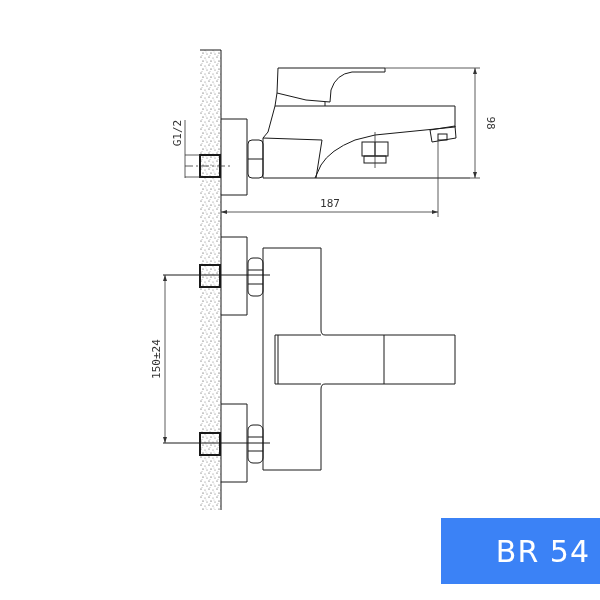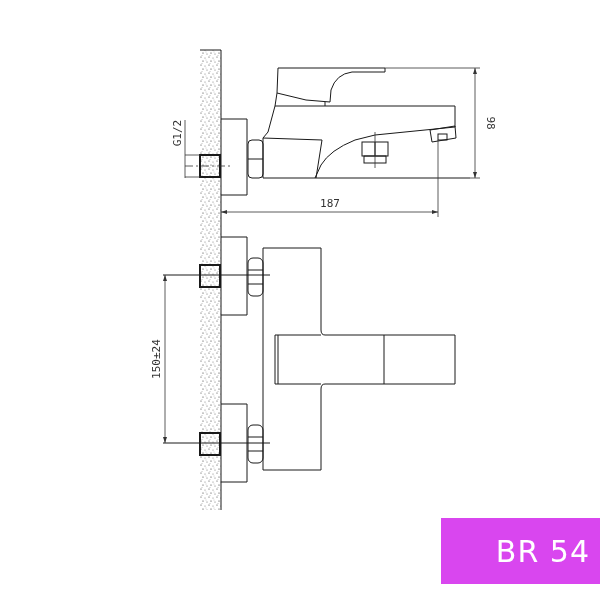--- a/index.html
+++ b/index.html
@@ -2,21 +2,21 @@
 <html><head>
 <meta charset="utf-8">
 <style>
   html, body { margin: 0; padding: 0; background: #ffffff; }
   body { width: 600px; height: 600px; position: relative; overflow: hidden; font-family: "DejaVu Sans", sans-serif; }
   #drawing { position: absolute; left: 0; top: 0; width: 600px; height: 600px; }
   .ln { stroke: #1a1a1a; stroke-width: 1; fill: none; }
   .thick { stroke: #1a1a1a; stroke-width: 2; fill: none; }
   .dim { stroke: #333; stroke-width: 0.8; fill: none; }
   .dimtxt { font-family: "DejaVu Sans Mono", monospace; font-size: 11px; fill: #333; }
-  .label-box { position: absolute; left: 441px; top: 518px; width: 159px; height: 66px; background: #d946ef; }
+  .label-box { position: absolute; left: 441px; top: 518px; width: 159px; height: 66px; background: #3b82f6; }
   .label-text { position: absolute; left: 0; right: 10px; top: 0; bottom: 0; display: flex; align-items: center; justify-content: flex-end; color: #ffffff; font-family: "DejaVu Sans", sans-serif; font-size: 30px; letter-spacing: 1px; }
 </style>
 </head>
 <body>
 
 <svg id="drawing" viewBox="0 0 600 600" xmlns="http://www.w3.org/2000/svg">
   <defs>
     <pattern id="speckle" width="8" height="8" patternUnits="userSpaceOnUse">
       <rect width="8" height="8" fill="#fff"></rect>
       <circle cx="1" cy="1" r="0.6" fill="#444"></circle>

